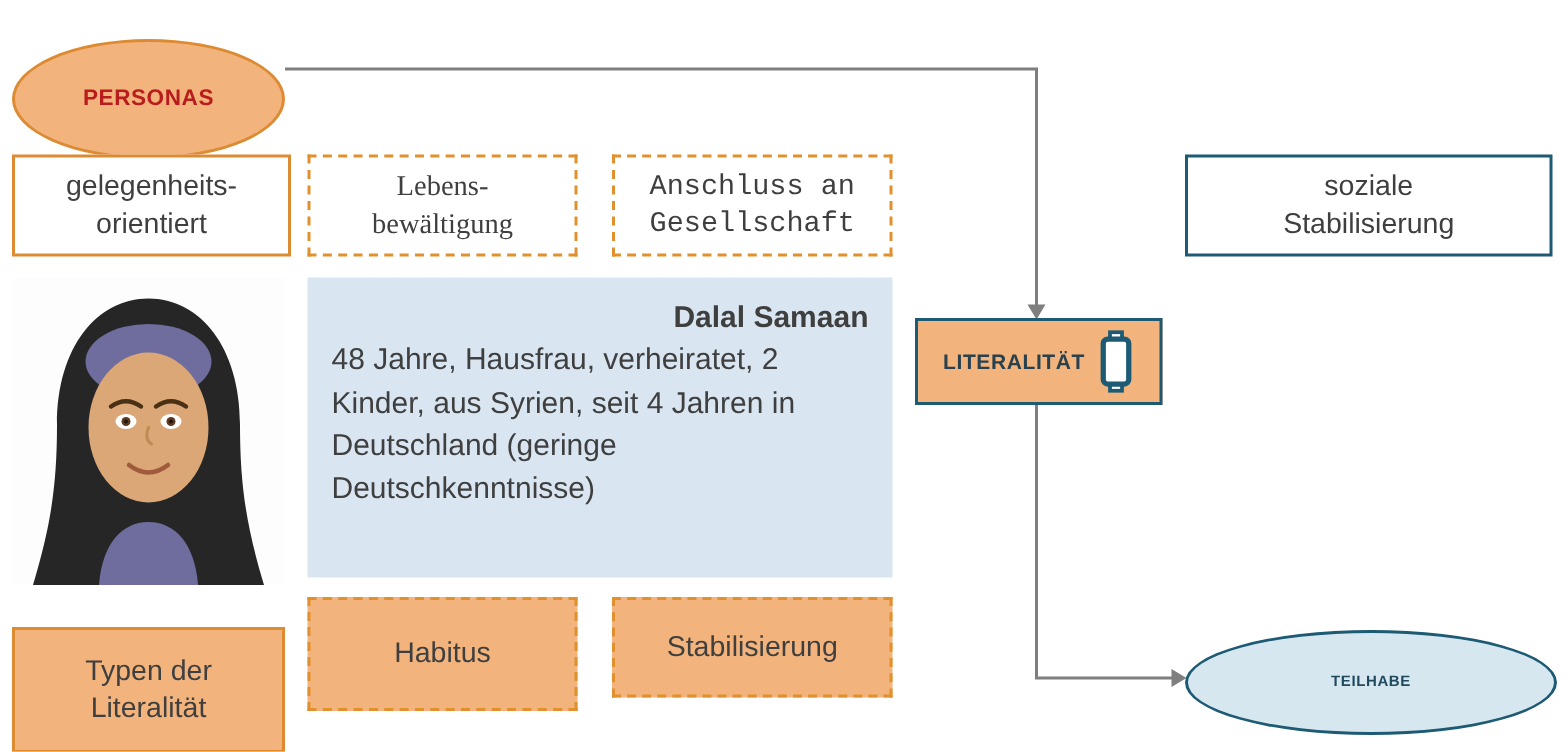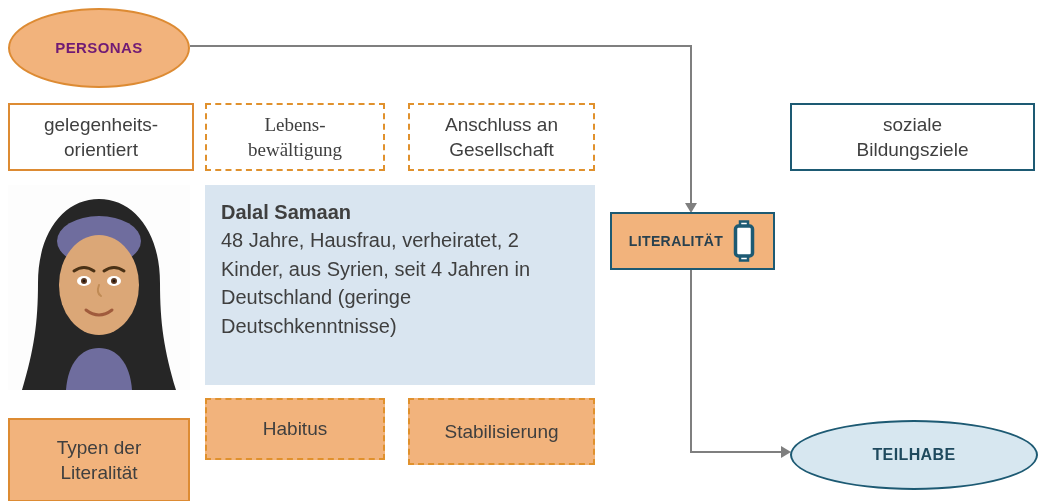--- a/index.html
+++ b/index.html
@@ -34,62 +34,62 @@
     z-index: 2;
   }
   .ellipse { border-radius: 50%; }
   .orange-fill { background: #f2b37c; }
   .orange-border-solid { border: 2px solid #dd8b33; }
   .orange-border-dashed { border: 2px dashed #e0912d; }
   .white-fill { background: #ffffff; }
   .blue-border { border: 2px solid #1d5a73; }
 
   .personas-node {
-    left: 8px; top: 8px; width: 182px; height: 80px;
-    font-size: 15px; font-weight: bold; color: #701a75;
+    left: 8px; top: 26px; width: 182px; height: 80px;
+    font-size: 15px; font-weight: bold; color: #b91c1c;
     letter-spacing: 0.4px;
   }
   .box-row1-1 { left: 8px;   top: 103px; width: 186px; height: 68px; }
   .box-row1-2 { left: 205px; top: 103px; width: 180px; height: 68px; font-family: Liberation Serif, serif; }
-  .box-row1-3 { left: 408px; top: 103px; width: 187px; height: 68px; }
+  .box-row1-3 { left: 408px; top: 103px; width: 187px; height: 68px; font-family: Liberation Mono, monospace; }
   .box-soziale { left: 790px; top: 103px; width: 245px; height: 68px; }
 
   .avatar-box {
     position: absolute;
     left: 8px; top: 185px; width: 182px; height: 205px;
     z-index: 2;
   }
   .persona-card {
     position: absolute;
     left: 205px; top: 185px; width: 390px; height: 200px;
     background: #d9e5f0;
     padding: 13px 16px;
     color: #3f3f3f;
     font-size: 20px;
     line-height: 1.42;
     z-index: 2;
   }
-  .persona-name { font-weight: bold; }
+  .persona-name { font-weight: bold; text-align: right; }
 
   .literalitaet-node {
     left: 610px; top: 212px; width: 165px; height: 58px;
     gap: 9px;
     font-size: 14px; font-weight: bold; color: #29414f;
     letter-spacing: 0.4px;
     white-space: nowrap;
   }
 
   .box-row2-1 { left: 8px;   top: 418px; width: 182px; height: 84px; }
-  .box-row2-2 { left: 205px; top: 398px; width: 180px; height: 62px; }
+  .box-row2-2 { left: 205px; top: 398px; width: 180px; height: 76px; }
   .box-row2-3 { left: 408px; top: 398px; width: 187px; height: 67px; }
 
   .teilhabe-node {
     left: 790px; top: 420px; width: 248px; height: 70px;
     background: #d7e7f0;
-    font-size: 16px; font-weight: bold; color: #1f4a5e;
+    font-size: 10px; font-weight: bold; color: #1f4a5e;
     letter-spacing: 0.4px;
   }
 </style>
 </head>
 <body>
 
 <div class="canvas">
 
   <svg class="connector-layer" viewBox="0 0 1043 501">
     <polyline points="190,46 691,46 691,206" fill="none" stroke="#7f7f7f" stroke-width="2"></polyline>
@@ -100,21 +100,21 @@
 
   <div class="node ellipse orange-fill orange-border-solid personas-node">PERSONAS</div>
 
   <div class="node white-fill orange-border-solid box-row1-1">gelegenheits-
 orientiert</div>
   <div class="node white-fill orange-border-dashed box-row1-2">Lebens-
 bewältigung</div>
   <div class="node white-fill orange-border-dashed box-row1-3">Anschluss an
 Gesellschaft</div>
   <div class="node white-fill blue-border box-soziale">soziale
-Bildungsziele</div>
+Stabilisierung</div>
 
   <div class="avatar-box">
     <svg viewBox="0 0 182 205" width="182" height="205">
       <rect width="182" height="205" fill="#fdfdfd"></rect>
 
       <path d="M14 205 C26 165 30 138 30 98 C30 46 57 14 91 14 C125 14 152 46 152 98 C152 138 156 165 168 205 Z" fill="#262626"></path>
 
       <ellipse cx="91" cy="56" rx="42" ry="25" fill="#6f6d9e"></ellipse>
 
       <path d="M58 205 C60 178 73 163 91 163 C109 163 122 178 124 205 Z" fill="#6f6d9e"></path>

